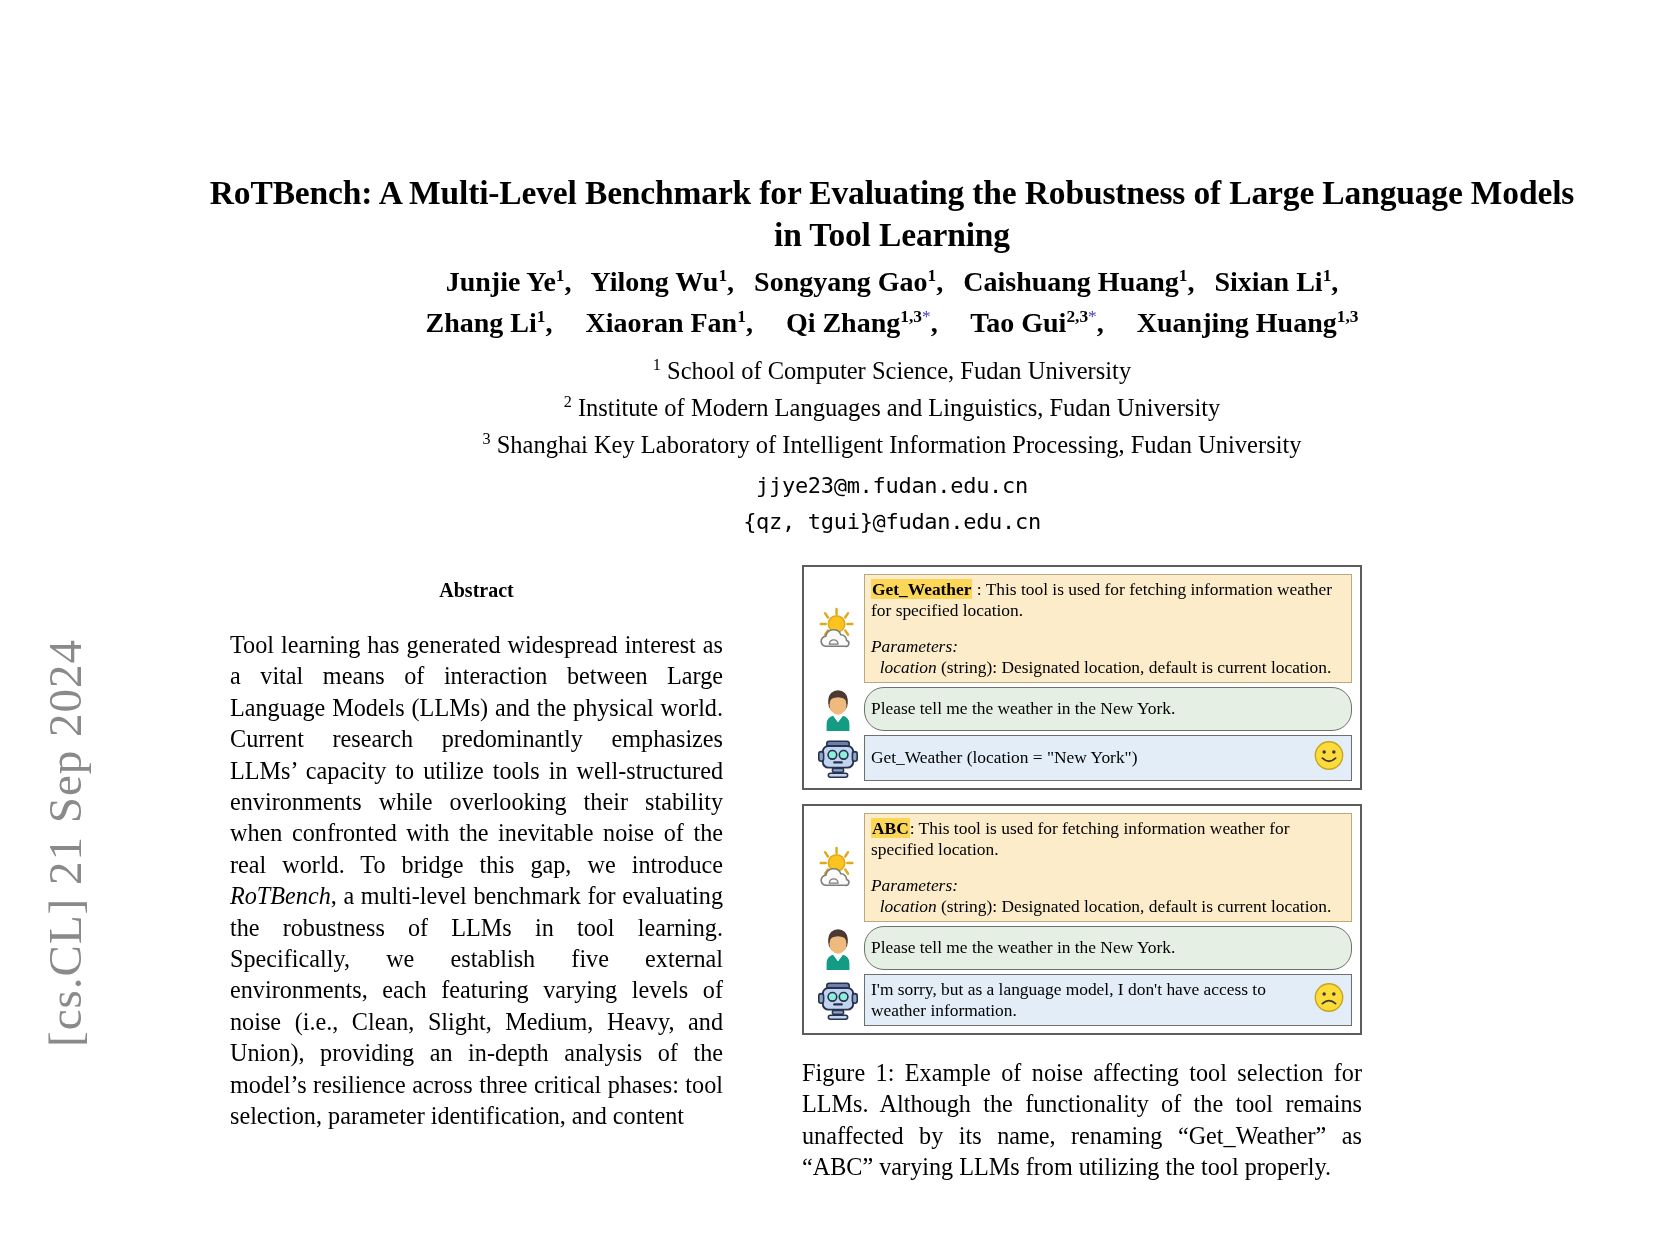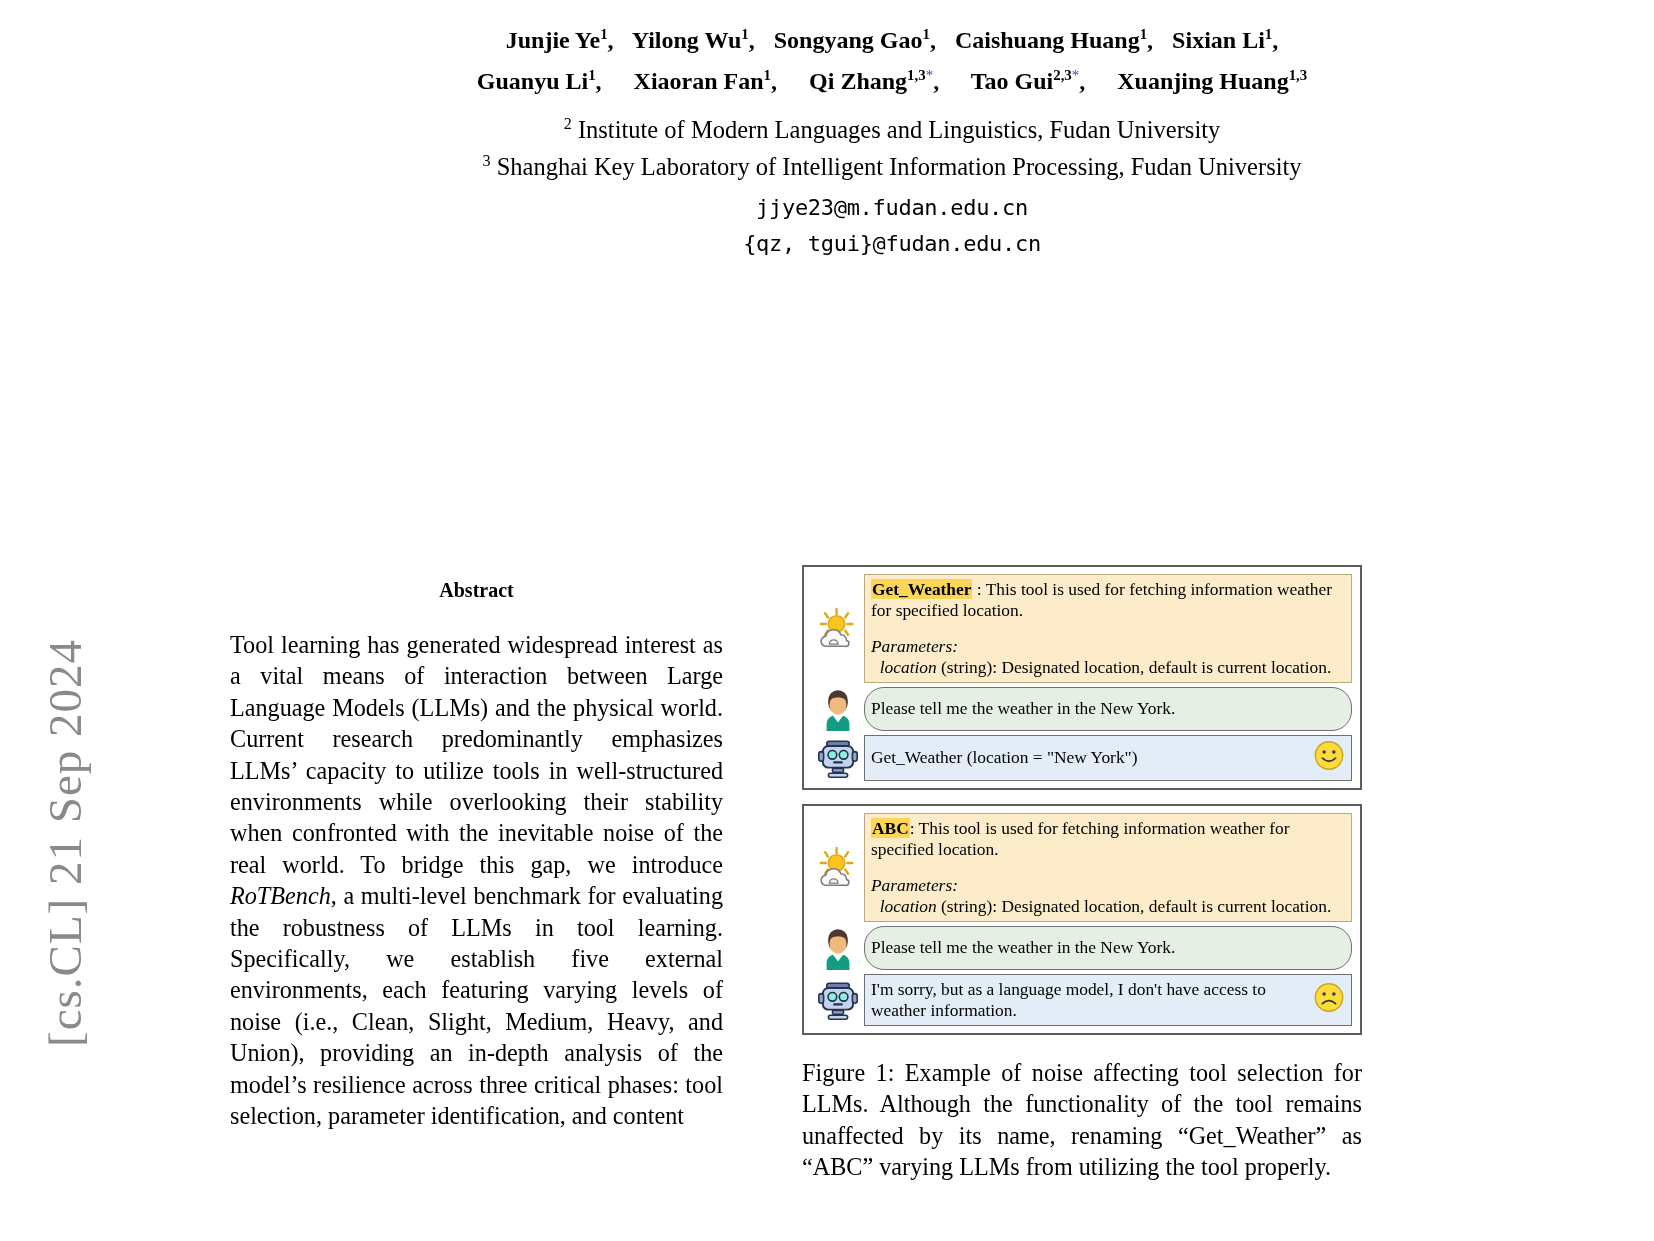--- a/index.html
+++ b/index.html
@@ -56,23 +56,23 @@
   }
   #paper-title {
     font-size: 33.5px;
     font-weight: bold;
     line-height: 42px;
     letter-spacing: -0.15px;
   }
 
   
   #authors-block {
-    margin-top: 20px;
+    margin-top: 5px;
     text-align: center;
-    font-size: 24px;
+    font-size: 28px;
     font-weight: bold;
     line-height: 41px;
   }
   #authors-block .ln { display: block; white-space: nowrap; }
   sup.aff {
     font-size: 0.62em;
     font-weight: bold;
     vertical-align: super;
     line-height: 0;
   }
@@ -217,39 +217,43 @@
 </style>
 </head>
 <body>
 
 <div id="arxiv-stamp">
   <div class="vtext">[cs.CL]  21 Sep 2024</div>
 </div>
 
 <div id="page">
 
+  <div id="title-block">
+    <div id="paper-title">RoTBench: A Multi-Level Benchmark for Evaluating the Robustness of Large Language Models in Tool Learning</div>
+  </div>
 
   <div id="authors-block">
     <span class="ln">
       <span><span>Junjie Ye</span><sup class="aff">1</sup><span>,</span></span><span class="nm-gap"></span>
       <span><span>Yilong Wu</span><sup class="aff">1</sup><span>,</span></span><span class="nm-gap"></span>
       <span><span>Songyang Gao</span><sup class="aff">1</sup><span>,</span></span><span class="nm-gap"></span>
       <span><span>Caishuang Huang</span><sup class="aff">1</sup><span>,</span></span><span class="nm-gap"></span>
       <span><span>Sixian Li</span><sup class="aff">1</sup><span>,</span></span>
     </span>
     <span class="ln">
-      <span><span>Guanyu Li</span><sup class="aff">1</sup><span>,</span></span><span class="nm-gap"></span><span class="nm-gap"></span>
+      <span><span>Zhang Li</span><sup class="aff">1</sup><span>,</span></span><span class="nm-gap"></span><span class="nm-gap"></span>
       <span><span>Xiaoran Fan</span><sup class="aff">1</sup><span>,</span></span><span class="nm-gap"></span><span class="nm-gap"></span>
       <span><span>Qi Zhang</span><sup class="aff"><span>1,3</span><span class="star">*</span></sup><span>,</span></span><span class="nm-gap"></span><span class="nm-gap"></span>
       <span><span>Tao Gui</span><sup class="aff"><span>2,3</span><span class="star">*</span></sup><span>,</span></span><span class="nm-gap"></span><span class="nm-gap"></span>
       <span><span>Xuanjing Huang</span><sup class="aff">1,3</sup></span>
     </span>
   </div>
 
   <div id="affils-block">
+    <span class="ln"><sup class="aff">1</sup> <span>School of Computer Science, Fudan University</span></span>
     <span class="ln"><sup class="aff">2</sup> <span>Institute of Modern Languages and Linguistics, Fudan University</span></span>
     <span class="ln"><sup class="aff">3</sup> <span>Shanghai Key Laboratory of Intelligent Information Processing, Fudan University</span></span>
   </div>
 
   <div id="emails-block">
     <span class="ln">jjye23@m.fudan.edu.cn</span>
     <span class="ln">{qz, tgui}@fudan.edu.cn</span>
   </div>
 
   <div id="body-cols">

